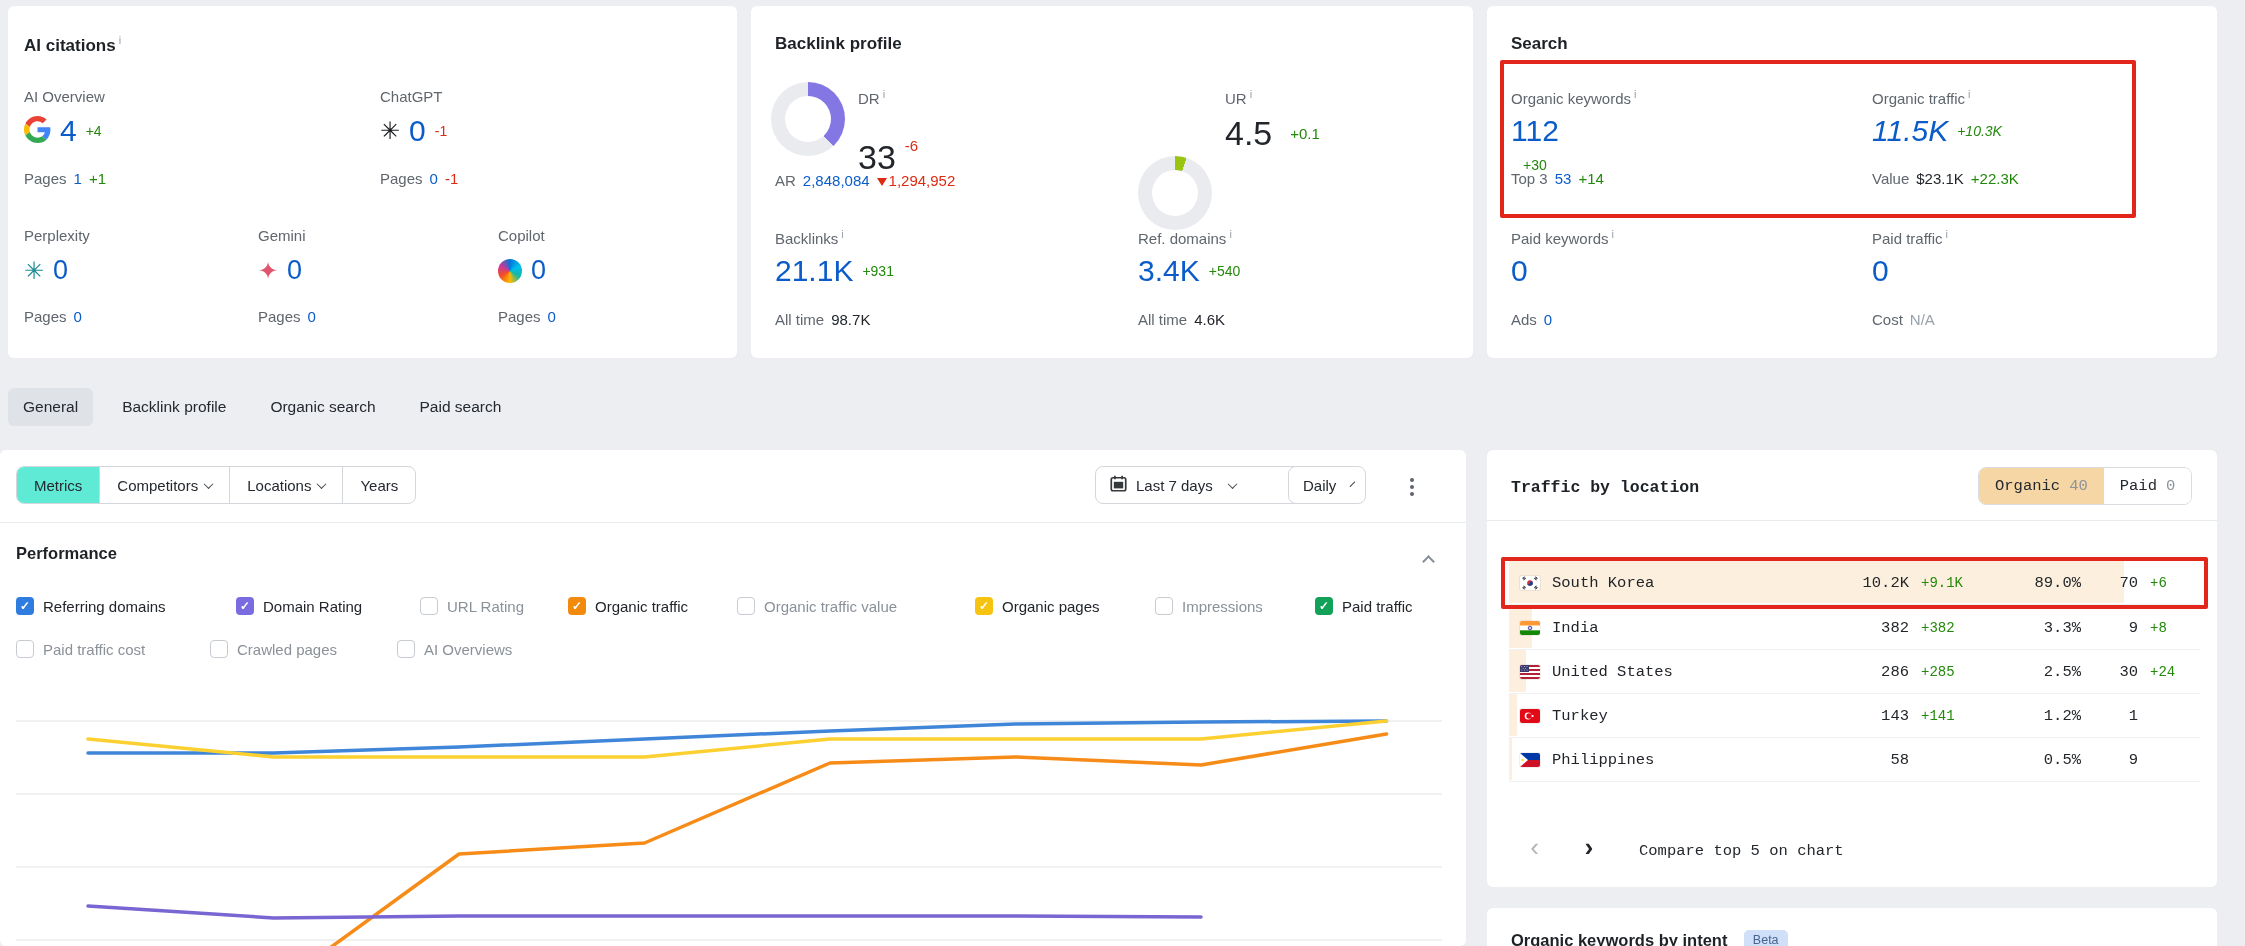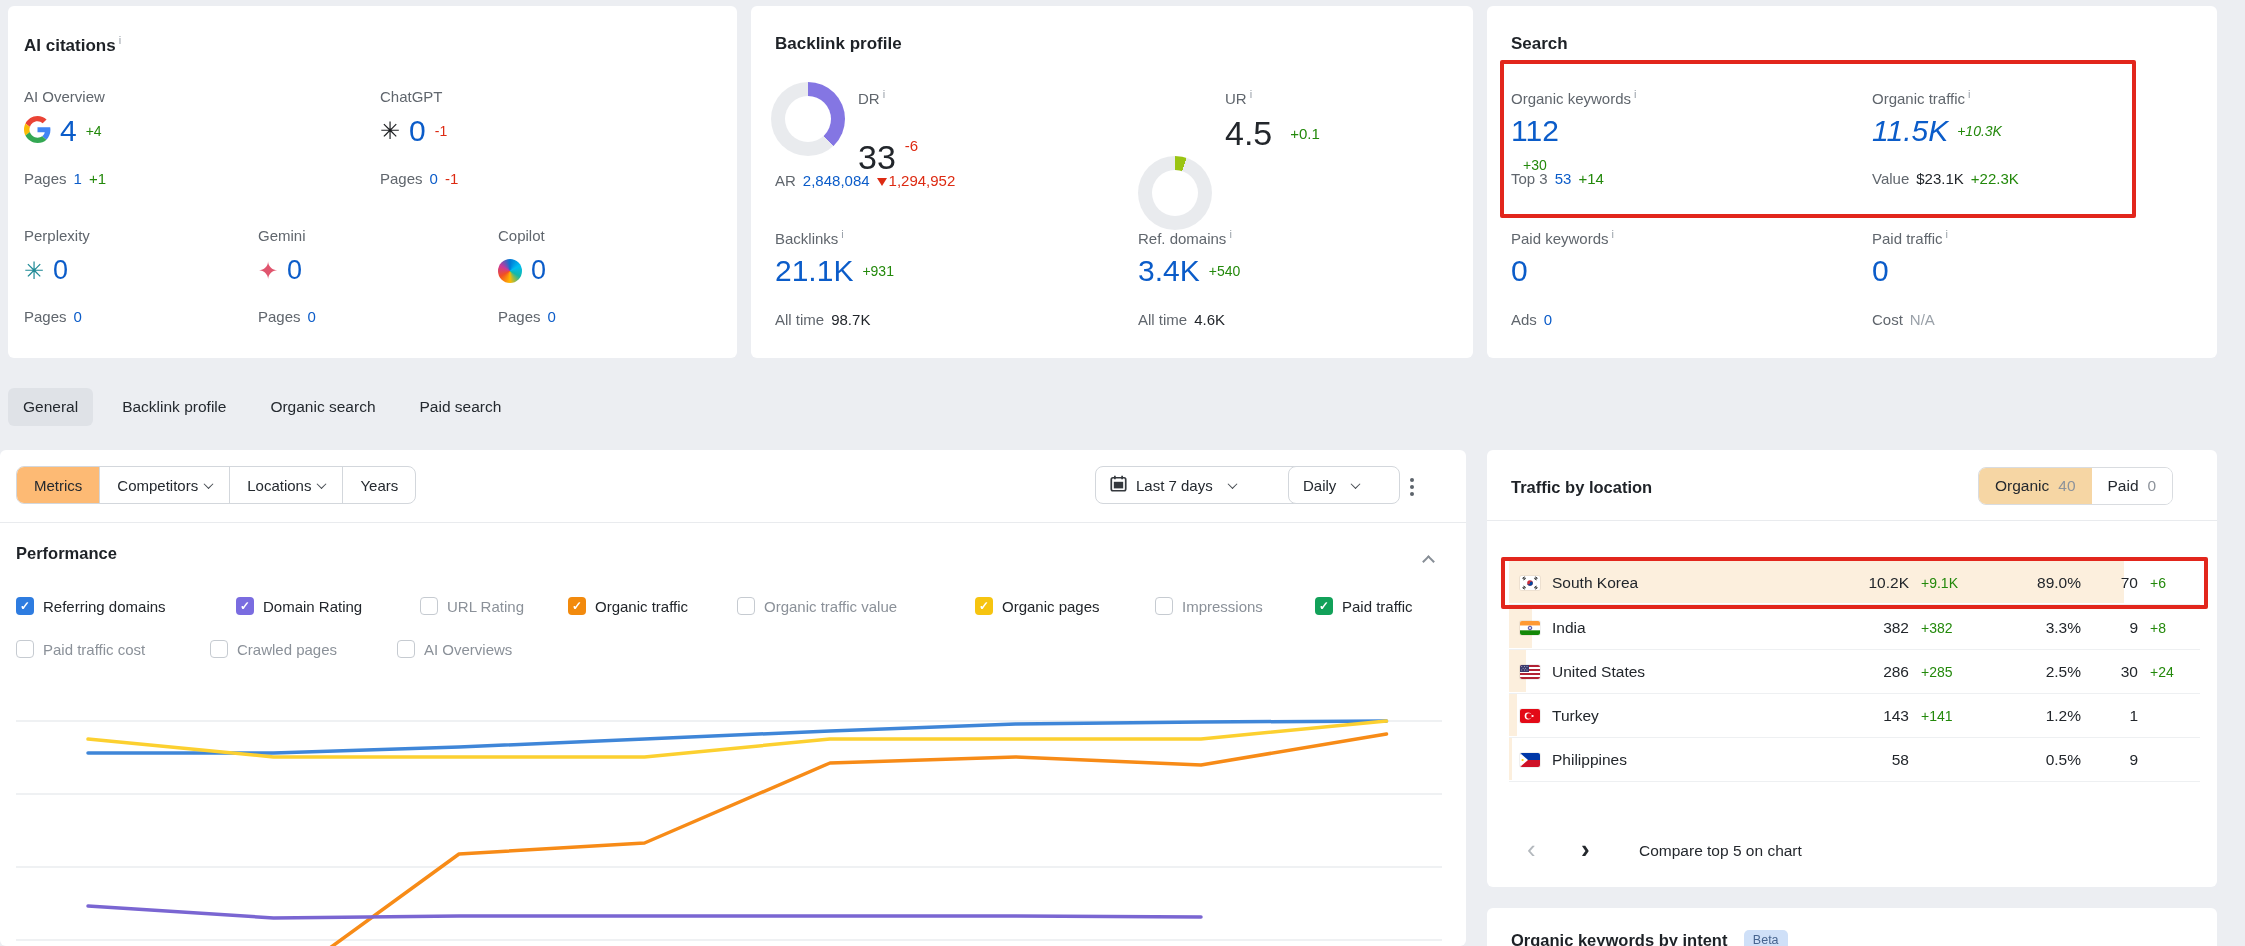--- a/index.html
+++ b/index.html
@@ -47,21 +47,21 @@
   .tabs { position:absolute; left:8px; top:386px; display:flex; gap:14px; align-items:center; height:42px; }
   .tab { font-size:15.5px; color:#24292f; padding:10px 15px; border-radius:6px; cursor:pointer; white-space:nowrap; }
   .tab.selected { background:#dfe2e7; }
 
   
   .seg-group { position:absolute; left:16px; top:16px; display:flex; border:1px solid #d3d7dc;
      border-radius:8px; overflow:hidden; background:#fff; height:38px; }
   .seg { display:flex; align-items:center; padding:0 17px; font-size:15px; color:#24292f;
      border-right:1px solid #d3d7dc; cursor:pointer; white-space:nowrap; }
   .seg:last-child { border-right:none; }
-  .seg.selected { background:#fdba74; }
+  .seg.selected { background:#5eead4; }
   .tool-btn { position:absolute; top:16px; height:38px; display:flex; align-items:center; gap:9px;
      border:1px solid #d3d7dc; border-radius:8px; background:#fff; padding:0 14px; font-size:15px;
      color:#24292f; cursor:pointer; white-space:nowrap; }
 
   
   .cb-item { position:absolute; display:flex; align-items:center; gap:9px; cursor:pointer; height:20px; }
   .cb-box { width:18px; height:18px; border-radius:4px; border:1.5px solid #c6cbd1; background:#fff;
      display:flex; align-items:center; justify-content:center; font-size:12px; color:#fff; font-weight:700; }
   .cb-item.checked .cb-box { border:none; }
   .cb-label { font-size:15px; color:#22262b; white-space:nowrap; }
@@ -298,21 +298,21 @@
         <svg width="17" height="17" viewBox="0 0 16 16">
             <rect x="1.2" y="2.6" width="13.6" height="12.2" rx="1.6" fill="none" stroke="#35393e" stroke-width="1.6"></rect>
             <line x1="4.6" y1="0.8" x2="4.6" y2="4" stroke="#35393e" stroke-width="1.6"></line>
             <line x1="11.4" y1="0.8" x2="11.4" y2="4" stroke="#35393e" stroke-width="1.6"></line>
             <rect x="3.6" y="6.4" width="8.8" height="6.2" fill="#35393e"></rect>
           </svg>
       </span>
       <span>Last 7 days</span>
       <span class="chev-down"></span>
     </div>
-    <div class="tool-btn" style="left:1288px; width:112px;">
+    <div class="tool-btn" style="left:1288px; width:78px;">
       <span>Daily</span>
       <span class="chev-down"></span>
     </div>
     <div class="kebab abs" style="left:1404px; top:22px;">
         <i></i>
         <i></i>
         <i></i>
       </div>
 
     <div class="divider" style="left:0; top:72px; width:1466px;"></div>
@@ -370,21 +370,21 @@
         <line x1="16" x2="1442" y1="139" y2="139" stroke="#eff1f3" stroke-width="2"></line>
         <line x1="16" x2="1442" y1="212" y2="212" stroke="#eff1f3" stroke-width="2"></line>
         <line x1="16" x2="1442" y1="285" y2="285" stroke="#eff1f3" stroke-width="2"></line>
         <polyline points="88,98 273.5,98 459,92 644.5,84 830,76 1015.5,69 1201,67 1386.5,66" fill="none" stroke="#3f86d8" stroke-width="3.5" stroke-linejoin="round" stroke-linecap="round"></polyline>
         <polyline points="88,84 273.5,102 459,102 644.5,102 830,84 1015.5,84 1201,84 1386.5,66" fill="none" stroke="#fcd030" stroke-width="3.5" stroke-linejoin="round" stroke-linecap="round"></polyline>
         <polyline points="273.5,334 459,199 644.5,188 830,108 1015.5,102 1201,110 1386.5,79" fill="none" stroke="#f78b17" stroke-width="3.5" stroke-linejoin="round" stroke-linecap="round"></polyline>
         <polyline points="88,251 273.5,263 459,261 644.5,261 830,261 1015.5,261 1201,262" fill="none" stroke="#7a66d2" stroke-width="3.5" stroke-linejoin="round" stroke-linecap="round"></polyline>
       </svg>
   </div>
 
-  <div class="card" style="left:1487px; top:450px; width:730px; height:437px;">
+  <div class="card" style="left:1487px; top:450px; width:730px; height:437px;font-family:Liberation Mono, monospace;">
     <div class="abs card-title" style="left:24px; top:28px; font-size:16.5px;">Traffic by location</div>
 
     <div class="toggle" style="left:491px; top:17px;">
       <div class="opt selected">
         <span>Organic</span>
         <span class="cnt">40</span>
       </div>
       <div class="opt">
         <span>Paid</span>
         <span class="cnt">0</span>

